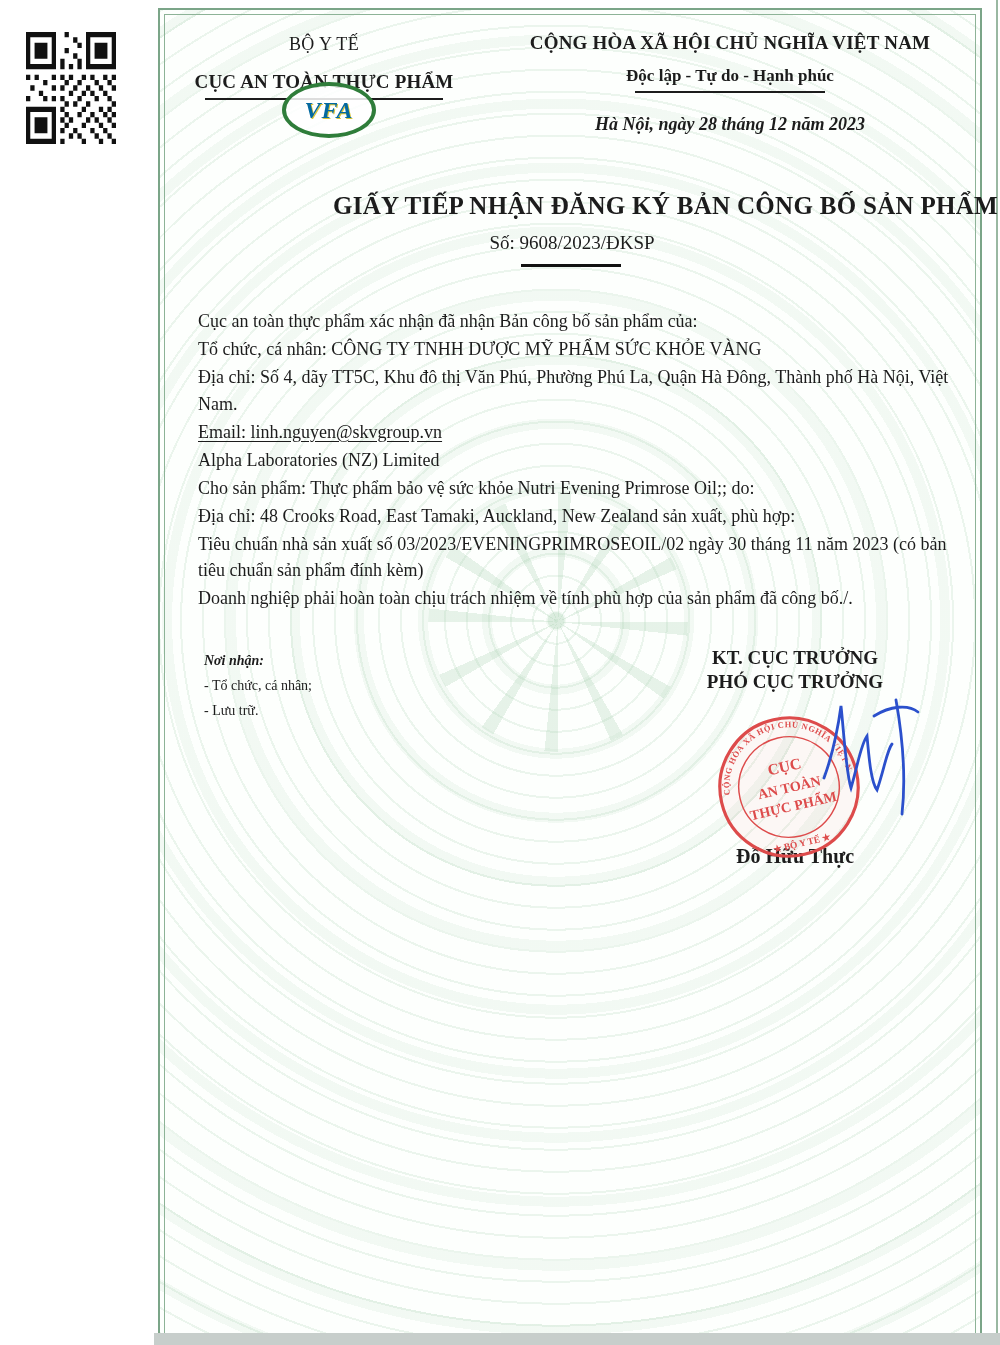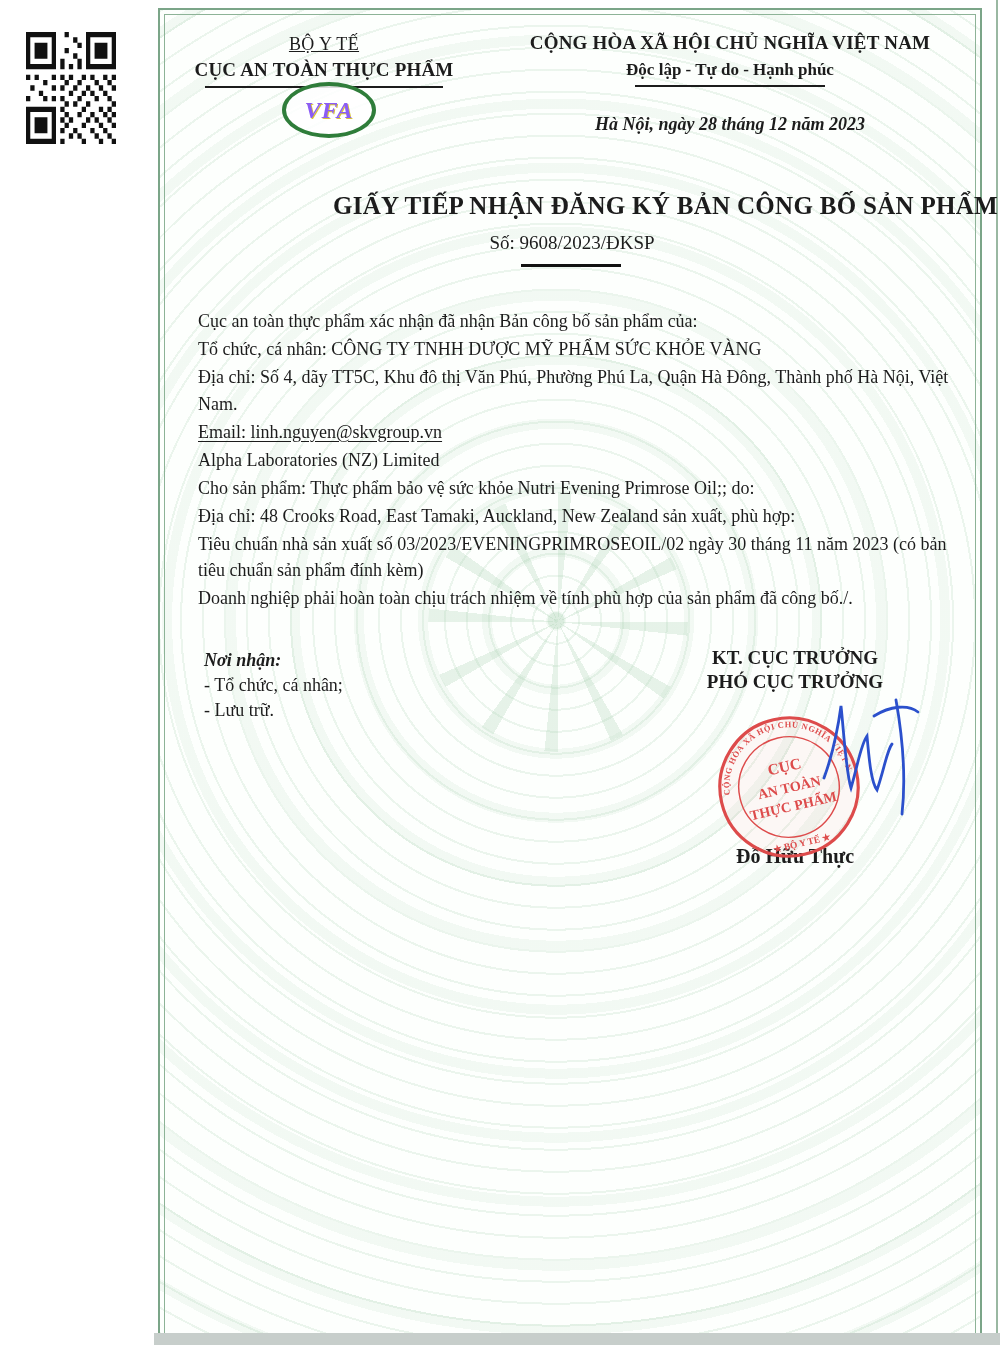--- a/index.html
+++ b/index.html
@@ -28,37 +28,37 @@
   }
   .rays{
     position:absolute;left:268px;top:482px;width:260px;height:260px;border-radius:50%;
     background:repeating-conic-gradient(rgba(164,206,173,.26) 0deg 6deg, rgba(164,206,173,0) 6deg 30deg);
   }
   .edge-line{position:absolute;right:2px;top:0;width:2px;height:100%;background:#9ab8a2;}
   .scan-band{position:absolute;left:154px;top:1333px;width:846px;height:12px;background:#c7cecb;}
 
   
   .hdr-left{position:absolute;left:186px;top:34px;width:276px;text-align:center;}
-  .ministry{font-size:18px;letter-spacing:.4px;text-decoration:underline;}
-  .agency{font-size:19px;font-weight:bold;margin-top:4px;letter-spacing:.2px;}
+  .ministry{font-size:18px;letter-spacing:.4px;}
+  .agency{font-size:19px;font-weight:bold;margin-top:16px;letter-spacing:.2px;}
   .rule{height:2px;background:#1c1c1c;margin:5px auto 0;}
   .rule-left{width:238px;}
   .rule-right{width:190px;}
   .vfa{
     position:absolute;left:282px;top:82px;width:86px;height:48px;border-radius:50%;
     border:4px solid #2f7d3a;background:rgba(255,255,255,.85);
     display:flex;align-items:center;justify-content:center;z-index:3;
   }
   .vfa span{
-    font-style:italic;font-weight:bold;font-size:24px;color:#8b5cf6;
+    font-style:italic;font-weight:bold;font-size:24px;color:#0369a1;
     text-shadow:1px 1px 0 #d8c437;letter-spacing:1px;
   }
   .hdr-right{position:absolute;left:520px;top:32px;width:420px;text-align:center;}
   .country{font-size:19px;font-weight:bold;letter-spacing:.2px;}
-  .motto{font-size:17px;font-weight:bold;margin-top:6px;}
+  .motto{font-size:17px;font-weight:bold;margin-top:12px;}
   .dateline{
     position:absolute;left:520px;top:114px;width:420px;text-align:center;
     font-style:italic;font-weight:bold;font-size:18px;
   }
 
   
   .title{
     position:absolute;left:158px;top:192px;width:840px;text-align:right;
     font-weight:bold;font-size:25px;letter-spacing:.3px;
   }
@@ -72,21 +72,21 @@
   .body{
     position:absolute;left:198px;top:308px;width:762px;
     font-size:18px;line-height:26.5px;z-index:2;
   }
   .body p{margin:0 0 1.5px;}
   .row-phone{display:flex;}
   .row-phone .phone{width:400px;}
   .email{text-decoration:underline;text-underline-offset:3px;}
 
   
-  .recipients{position:absolute;left:204px;top:648px;font-size:18px;line-height:25px;z-index:2;}
+  .recipients{position:absolute;left:204px;top:648px;font-size:14px;line-height:25px;z-index:2;}
   .recipients .label{font-weight:bold;font-style:italic;}
   .sign-block{
     position:absolute;left:640px;top:646px;width:310px;text-align:center;
     font-weight:bold;font-size:19px;line-height:24px;z-index:2;
   }
   .stamp{position:absolute;left:700px;top:698px;width:178px;height:178px;transform:rotate(-13deg);z-index:3;}
   .signature{position:absolute;left:818px;top:686px;width:115px;height:138px;z-index:4;}
   .signer{
     position:absolute;left:640px;top:845px;width:310px;text-align:center;
     font-weight:bold;font-size:20px;z-index:2;

